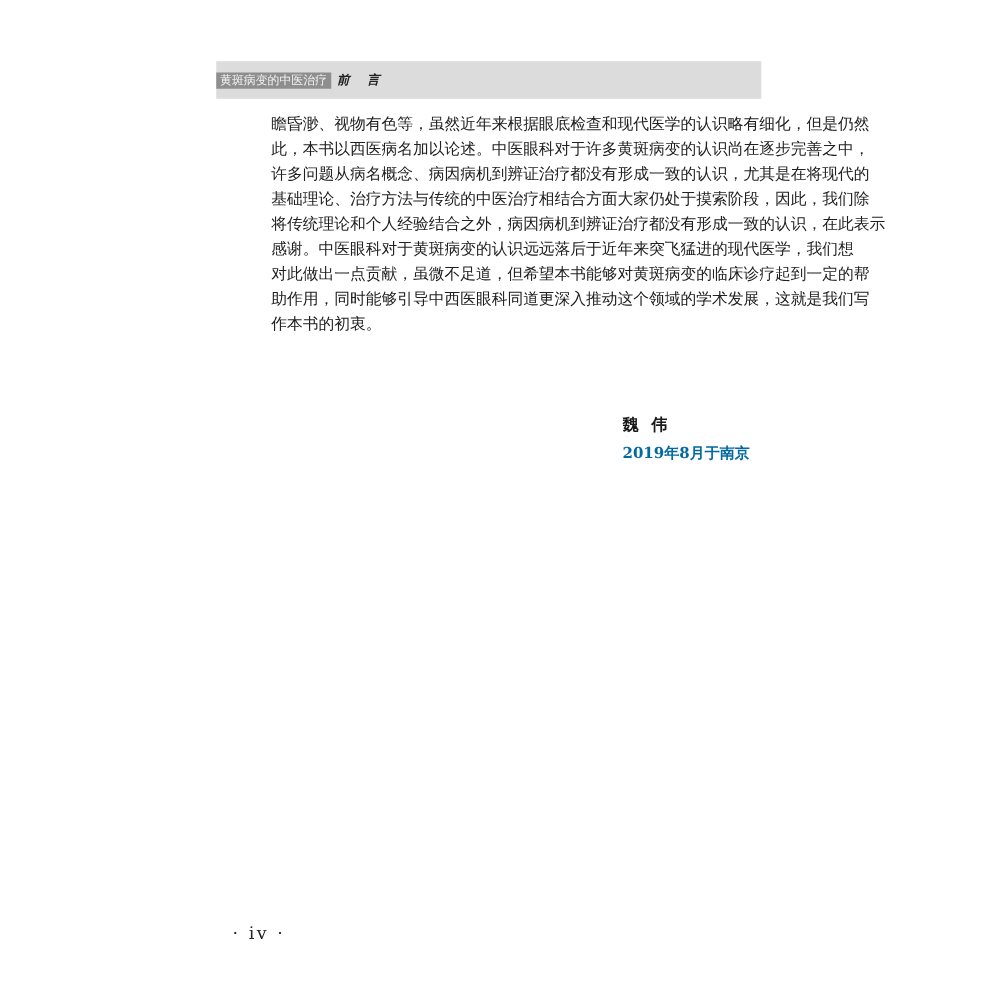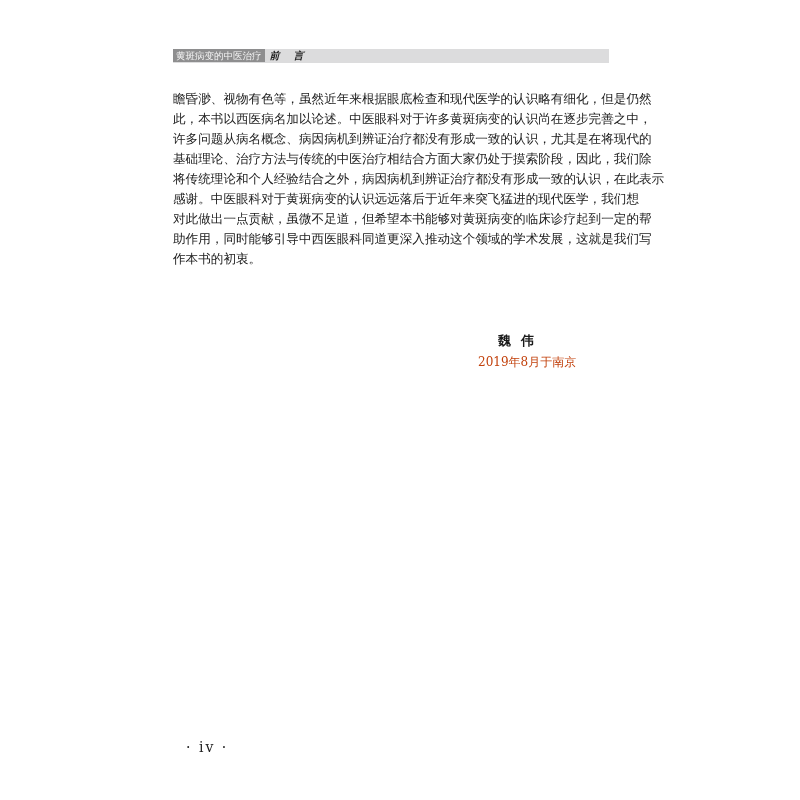--- a/index.html
+++ b/index.html
@@ -13,23 +13,24 @@
     body {
       position: relative;
       font-family: "DejaVu Serif", "Liberation Serif", serif;
       color: #1a1a1a;
     }
     .running-header {
       position: absolute;
       left: 173px;
       top: 49px;
       width: 436px;
-      height: 14px;
+      height: 30px;
       background: #dcdcdd;
       display: flex;
+      align-items: center;
     }
     .header-book {
       height: 13px;
       background: #8e8e8f;
       color: #f4f4f4;
       font-family: "DejaVu Sans", "Liberation Sans", sans-serif;
       font-size: 9.5px;
       line-height: 13px;
       padding: 0 3px 0 3px;
       white-space: nowrap;
@@ -52,44 +53,46 @@
       width: 436px;
     }
     .line {
       font-size: 12.6px;
       line-height: 20px;
       height: 20px;
       white-space: nowrap;
       text-align: justify;
       text-align-last: justify;
       color: #202020;
+      margin-left: 44px;
     }
     .line.last {
       text-align-last: left;
     }
     .signature {
       position: absolute;
       left: 498px;
       top: 332px;
       width: 60px;
       font-size: 13px;
       font-weight: bold;
       line-height: 18px;
       letter-spacing: 10px;
       color: #1a1a1a;
       white-space: nowrap;
     }
     .date {
       position: absolute;
-      left: 478px;
+      left: 498px;
       top: 353px;
       font-size: 12px;
       line-height: 18px;
-      color: #c2410c;
+      color: #0369a1;
       white-space: nowrap;
+      font-weight: bold;
     }
     .page-number {
       position: absolute;
       left: 186px;
       top: 738px;
       font-size: 14px;
       line-height: 18px;
       color: #222;
       white-space: nowrap;
       letter-spacing: 2px;

